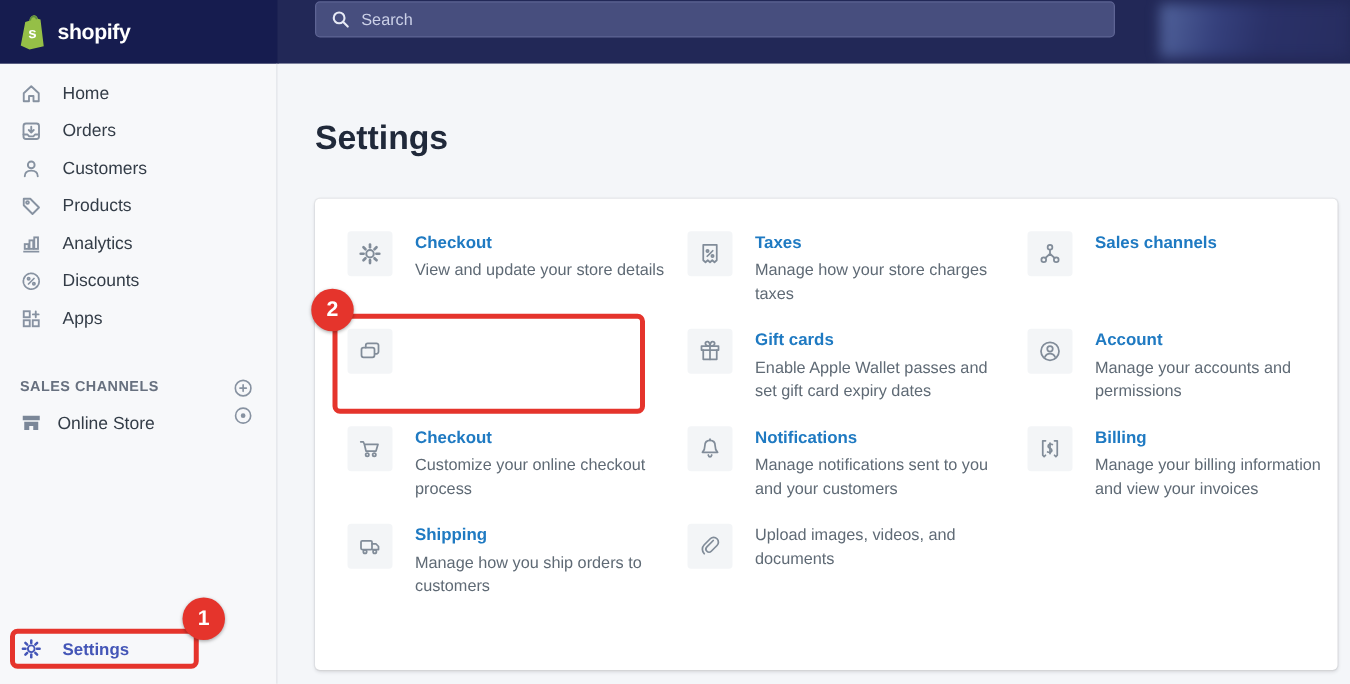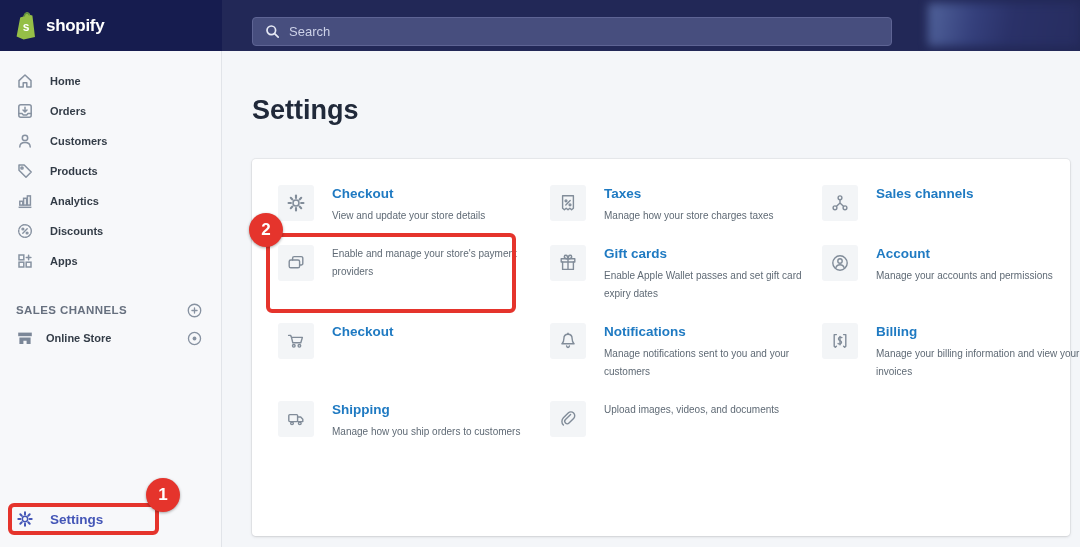--- a/index.html
+++ b/index.html
@@ -2,50 +2,50 @@
 <html><head>
 <meta charset="utf-8">
 <style>
   * { margin:0; padding:0; box-sizing:border-box; }
   html,body { width:1080px; height:547px; font-family:"Liberation Sans", sans-serif; background:#f4f6f9; overflow:hidden; }
 
   
   .topbar { position:absolute; left:0; top:0; width:1080px; height:51px; background:#222857; }
   .topbar-logo-area { position:absolute; left:0; top:0; width:222px; height:51px; background:#161c4f; display:flex; align-items:center; padding-left:14px; gap:7px; }
   .logo-text { color:#ffffff; font-size:17px; font-weight:700; letter-spacing:-0.3px; }
-  .search-box { position:absolute; left:252px; top:17px; width:640px; height:29px; background:#474e7e; border:1px solid #5e6494; border-radius:4px; display:flex; align-items:center; padding-left:12px; gap:9px; }
+  .search-box { position:absolute; left:252px; top:1px; width:640px; height:29px; background:#474e7e; border:1px solid #5e6494; border-radius:4px; display:flex; align-items:center; padding-left:12px; gap:9px; }
   .search-text { color:#ccd1e8; font-size:13px; }
   .store-badge-blur { position:absolute; right:0; top:3px; width:152px; height:43px; border-radius:3px;
      background:linear-gradient(100deg,#51639b 0%, #35407c 30%, #2a3168 55%, #272d60 100%); filter:blur(5px); }
 
   
   .sidebar { position:absolute; left:0; top:51px; width:222px; height:496px; background:#f7f8fa; border-right:1px solid #e1e4e9; }
   .nav { padding-top:15px; }
-  .nav-item { height:30px; display:flex; align-items:center; gap:16px; padding:0 16px; font-size:11px; font-weight:700; color:#333c47; cursor:pointer; }
+  .nav-item { height:30px; display:flex; gap:16px; padding:0 16px; font-size:14px; font-weight:400; color:#333c47; cursor:pointer; }
   .nicon { width:18px; height:18px; color:#8792a1; display:flex; align-items:center; justify-content:center; }
   .section-head { margin-top:21px; height:26px; display:flex; align-items:center; justify-content:space-between; padding:0 18px 0 16px; }
   .section-title { font-size:11.5px; font-weight:700; letter-spacing:.4px; color:#67707f; }
 
   .settings-item { position:absolute; left:0; bottom:12px; height:32px; width:170px; display:flex; align-items:center; gap:16px; padding:0 16px; font-size:13.5px; font-weight:600; color:#4456b7; cursor:pointer; }
   .settings-item .nicon { color:#4456b7; }
   .settings-outline { position:absolute; left:8px; top:452px; width:151px; height:32px; border:4px solid #e5342c; border-radius:6px; pointer-events:none; }
   .badge { width:34px; height:34px; border-radius:50%; background:#e5342c; color:#fff; font-size:17px; font-weight:700; display:flex; align-items:center; justify-content:center; box-shadow:0 1px 3px rgba(0,0,0,.35); }
   .badge-1 { position:absolute; left:146px; top:427px; }
 
   
   .main { position:absolute; left:223px; top:51px; width:857px; height:496px; background:#f4f6f9; }
   .page-title { margin:44px 0 0 29px; font-size:27px; font-weight:700; color:#20293a; }
   .card { margin:33px 0 0 29px; width:818px; height:377px; background:#ffffff; border-radius:4px;
           box-shadow:0 0 0 1px rgba(63,63,68,.06), 0 1px 3px rgba(63,63,68,.16); }
   .grid { display:grid; grid-template-columns:repeat(3,1fr); column-gap:14px; row-gap:19px; padding:26px 20px 20px 26px; }
   .cell { position:relative; display:flex; gap:18px; align-items:flex-start; }
   .cicon { width:36px; height:36px; flex:0 0 36px; background:#f3f5f7; border-radius:3px; display:flex; align-items:center; justify-content:center; color:#818c99; }
   .ctext { width:204px; }
   .ctitle { font-size:13.5px; font-weight:700; color:#1f7ac2; line-height:18px; margin-bottom:4px; cursor:pointer; }
-  .cdesc { font-size:10px; color:#5f6a75; line-height:18.5px; }
+  .cdesc { font-size:13px; color:#5f6a75; line-height:18.5px; }
 
   .hl-box { position:absolute; left:-12px; top:-12px; width:250px; height:80px; border:4px solid #e5342c; border-radius:6px; pointer-events:none; }
   .badge-2 { position:absolute; left:-29px; top:-32px; }
 
   svg { display:block; }
 </style>
 </head>
 <body>
 
 <div class="topbar">
@@ -260,21 +260,20 @@
       </div>
 
       <div class="cell">
         <div class="cicon">
           <svg width="20" height="20" viewBox="0 0 20 20" fill="none" stroke="currentColor" stroke-width="1.4" stroke-linecap="round" stroke-linejoin="round">
               <path d="M6.6 7 V5.2 A1.6 1.6 0 0 1 8.2 3.6 H15.2 A1.6 1.6 0 0 1 16.8 5.2 V10.4 A1.6 1.6 0 0 1 15.2 12 H13.8"></path>
               <rect x="3.2" y="7" width="10.4" height="7.8" rx="1.6"></rect>
             </svg>
         </div>
         <div class="ctext">
-          <div class="cdesc">Enable and manage your store's payment providers</div>
         </div>
         <div class="hl-box"></div>
         <div class="badge badge-2">2</div>
       </div>
 
       <div class="cell">
         <div class="cicon">
           <svg width="20" height="20" viewBox="0 0 20 20" fill="none" stroke="currentColor" stroke-width="1.4" stroke-linecap="round" stroke-linejoin="round">
               <rect x="3.2" y="5.8" width="13.6" height="3.2"></rect>
               <path d="M4.6 9 V16.4 H15.4 V9"></path>
@@ -305,20 +304,21 @@
       <div class="cell">
         <div class="cicon">
           <svg width="20" height="20" viewBox="0 0 20 20" fill="none" stroke="currentColor" stroke-width="1.4" stroke-linecap="round" stroke-linejoin="round">
               <path d="M2.6 4.4 H4.6 L5.5 6.4 M5.5 6.4 H16.4 L14.8 11.8 H6.8 L5.5 6.4 Z"></path>
               <circle cx="7.8" cy="14.8" r="1.3"></circle>
               <circle cx="13.4" cy="14.8" r="1.3"></circle>
             </svg>
         </div>
         <div class="ctext">
           <div class="ctitle">Checkout</div>
+          <div class="cdesc">Customize your online checkout process</div>
         </div>
       </div>
 
       <div class="cell">
         <div class="cicon">
           <svg width="20" height="20" viewBox="0 0 20 20" fill="none" stroke="currentColor" stroke-width="1.4" stroke-linecap="round" stroke-linejoin="round">
               <path d="M10 3.2 C7.3 3.2 5.9 5.1 5.9 7.5 C5.9 11 4.7 12 3.9 12.8 H16.1 C15.3 12 14.1 11 14.1 7.5 C14.1 5.1 12.7 3.2 10 3.2 Z"></path>
               <path d="M8.6 15 C8.9 16 9.4 16.5 10 16.5 C10.6 16.5 11.1 16 11.4 15"></path>
               <path d="M10 2.3 V3.2"></path>
             </svg>

